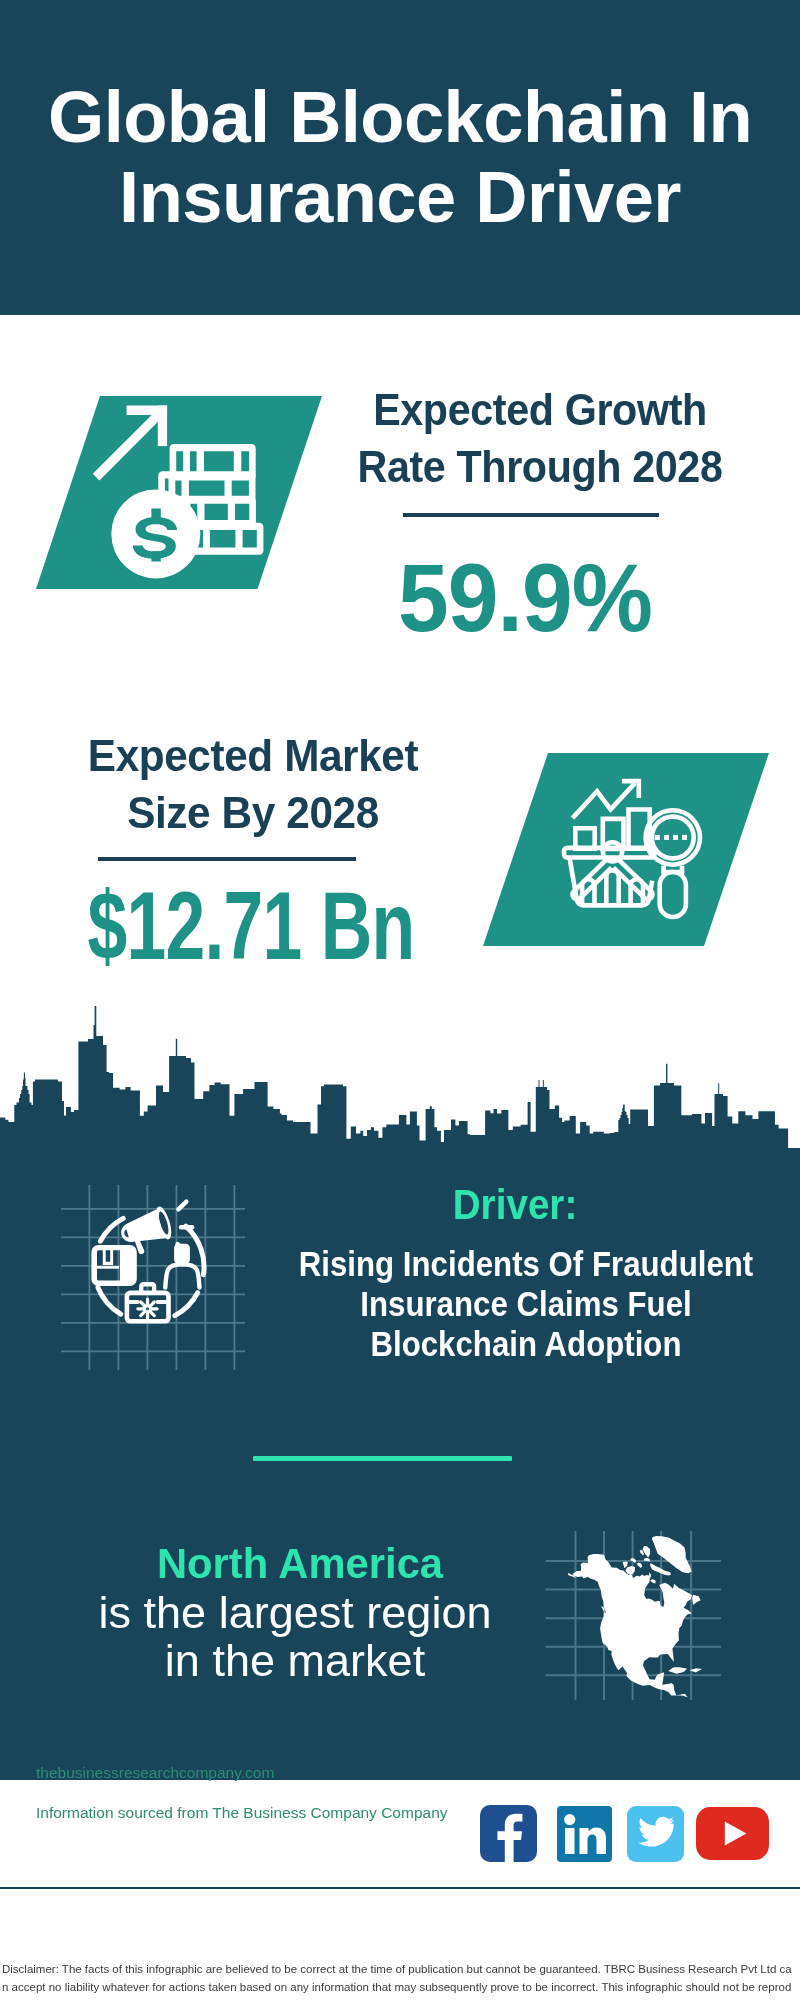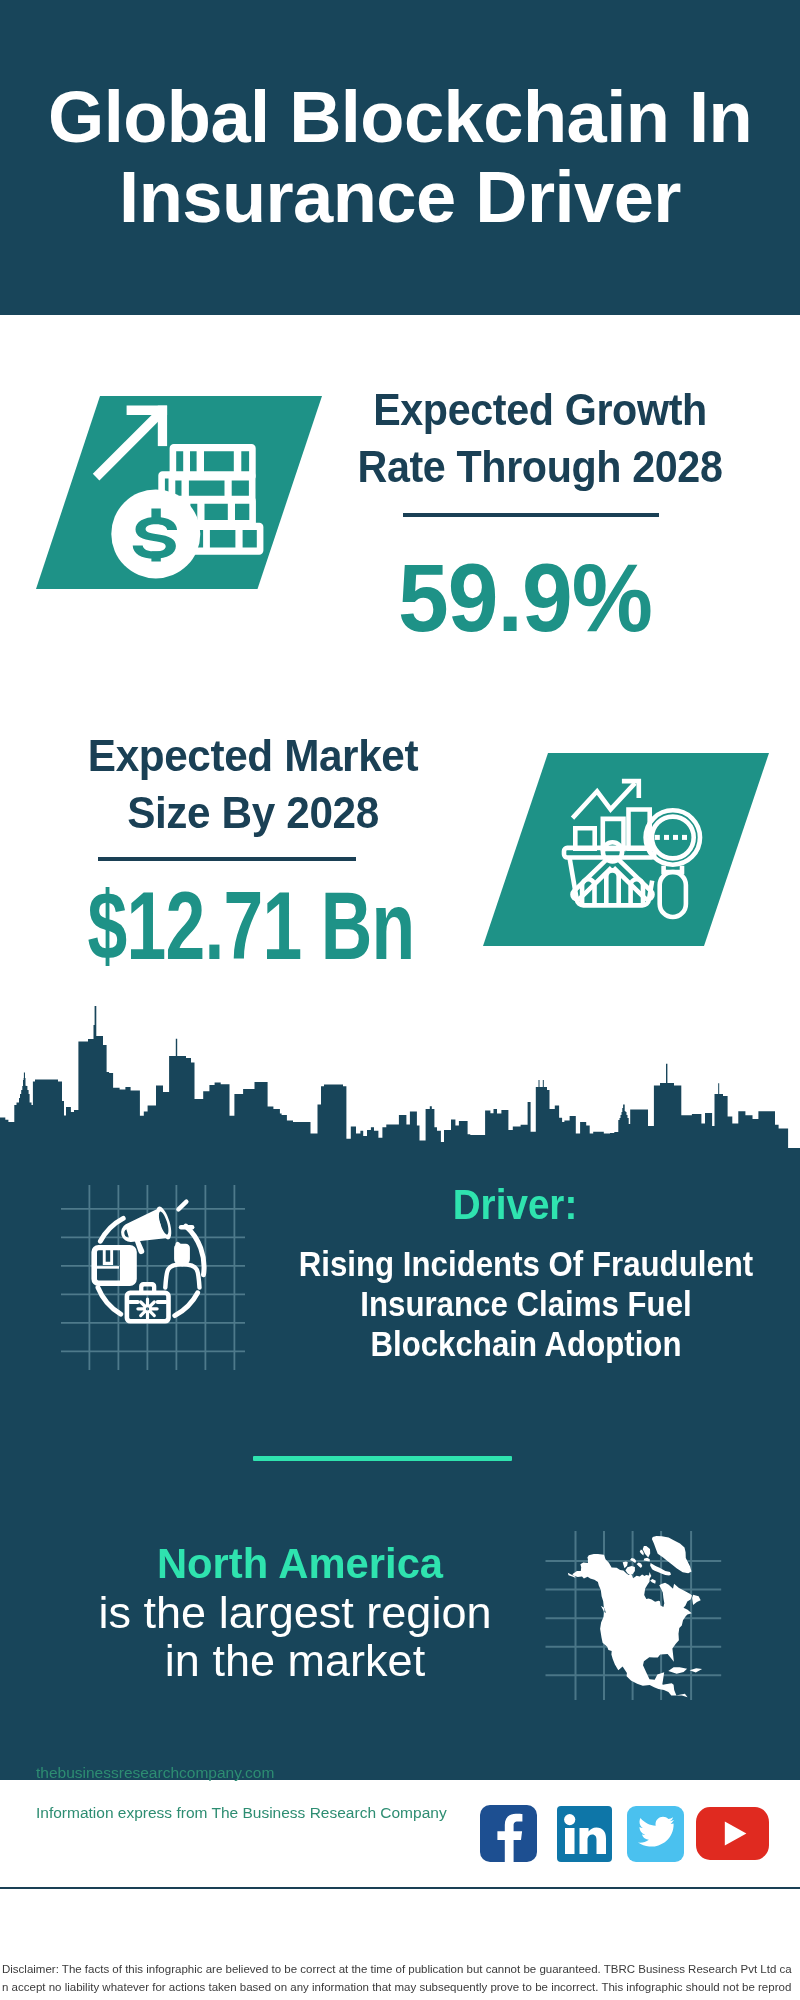--- a/index.html
+++ b/index.html
@@ -221,21 +221,21 @@
 
   <svg class="region-map" viewBox="0 0 210 210" width="210" height="210">
     <g stroke="#4a7687" stroke-width="2" fill="none">
       <path d="M45.5 41.1V213.7M74.0 41.1V213.7M102.6 41.1V213.7M131.1 41.1V213.7M161.1 41.1V213.7"></path>
       <path d="M15.5 71.1H191.2M15.5 99.6H191.2M15.5 128.2H191.2M15.5 156.7H191.2M15.5 185.2H191.2"></path>
     </g>
     <path fill="#ffffff" d="M58.8,65.2 L63.8,63.9 L67.9,63.9 L74.0,64.8 L75.5,69.2 L78.9,72.8 L81.6,77.6 L86.7,77.7 L90.1,80.0 L93.4,80.6 L96.5,83.5 L98.6,85.0 L101.8,85.0 L103.1,88.3 L106.6,85.8 L109.8,86.4 L112.1,84.6 L114.6,86.1 L116.1,85.0 L119.0,85.4 L119.5,82.1 L121.3,86.0 L119.7,88.5 L119.5,91.7 L117.6,94.5 L115.2,98.6 L114.2,105.0 L116.3,109.1 L118.5,108.4 L121.6,109.5 L125.1,111.7 L128.6,110.8 L129.9,111.2 L130.5,115.4 L133.4,116.9 L134.3,113.3 L133.4,108.0 L132.8,102.6 L131.1,98.7 L129.2,95.3 L131.4,93.9 L135.1,92.8 L138.7,94.7 L143.0,98.7 L144.1,93.8 L149.0,98.1 L154.8,101.0 L160.3,104.0 L162.0,105.5 L160.6,109.4 L157.3,111.6 L155.5,115.5 L153.5,117.7 L157.6,119.8 L161.7,123.3 L157.4,124.5 L155.7,126.2 L153.0,130.3 L151.8,135.4 L149.3,137.9 L148.5,143.7 L148.9,150.3 L145.8,153.8 L142.4,158.6 L143.9,171.7 L140.7,167.8 L137.6,163.9 L130.2,164.5 L127.8,167.6 L124.0,167.5 L119.3,167.3 L113.9,171.2 L113.0,175.2 L116.2,182.2 L119.5,189.3 L124.7,189.7 L127.4,184.5 L134.2,182.3 L133.1,189.6 L132.3,194.3 L133.0,194.8 L135.5,194.3 L141.7,193.3 L143.6,194.8 L144.2,199.9 L146.4,205.5 L151.9,205.5 L157.6,207.3 L154.9,203.8 L145.7,205.5 L141.3,205.4 L138.4,202.1 L133.9,199.9 L128.4,199.1 L124.1,197.2 L119.7,195.0 L112.8,195.7 L107.1,193.7 L100.9,190.5 L96.6,186.3 L96.9,183.0 L92.6,176.4 L88.3,180.2 L84.9,174.5 L82.7,168.9 L81.4,164.4 L81.7,161.0 L78.4,160.0 L77.2,156.7 L72.6,152.8 L71.5,147.5 L70.1,138.8 L71.1,132.4 L73.7,126.5 L74.4,120.0 L73.3,111.6 L71.6,106.2 L70.8,99.9 L68.8,95.6 L67.9,92.1 L64.4,89.8 L60.2,88.6 L57.6,86.7 L53.9,88.5 L52.0,86.6 L47.7,87.0 L44.1,85.7 L42.3,84.2 L46.9,80.9 L50.8,81.1 L51.2,77.3 L50.4,74.2 L53.3,72.6 L57.9,73.1 L57.9,69.3 L57.4,67.6 L58.8,65.2Z M94.5,78.3 L93.4,74.7 L92.7,72.3 L96.0,71.4 L97.8,72.3 L97.1,75.8 L94.5,78.3Z M105.2,72.9 L102.6,71.2 L100.0,70.1 L101.6,67.9 L104.6,68.7 L106.2,70.9 L105.2,72.9Z M119.7,71.4 L116.6,71.1 L113.6,70.5 L114.3,68.4 L117.3,67.7 L119.8,69.2 L119.7,71.4Z M113.4,65.4 L111.1,63.6 L109.7,61.7 L110.9,59.6 L112.5,60.4 L113.8,63.2 L113.4,65.4Z M110.9,78.1 L108.5,76.1 L106.6,74.0 L108.7,72.4 L111.1,73.5 L112.3,75.9 L110.9,78.1Z M125.2,93.7 L121.9,92.3 L120.1,90.5 L122.5,89.0 L125.8,90.8 L125.2,93.7Z M127.7,63.8 L125.9,59.0 L123.9,53.6 L121.9,49.1 L122.7,46.9 L126.4,45.9 L131.8,46.3 L138.6,47.5 L143.7,50.3 L150.0,53.4 L154.5,57.5 L155.6,62.3 L155.8,68.0 L160.1,76.4 L161.5,81.5 L158.2,83.2 L152.7,82.3 L146.9,78.5 L141.6,74.3 L137.1,70.8 L132.8,67.3 L127.7,63.8Z M140.0,82.0 L135.4,80.9 L129.6,77.7 L125.6,76.0 L120.6,73.0 L120.1,75.5 L122.1,79.3 L124.6,80.8 L127.9,81.9 L131.3,83.5 L135.3,85.0 L139.1,85.5 L141.1,84.4 L140.0,82.0Z M100.2,85.2 L97.4,83.3 L95.4,80.3 L97.4,77.3 L101.7,76.0 L104.9,77.0 L104.9,81.1 L102.7,84.1 L100.2,85.2Z M118.3,67.4 L115.1,64.0 L112.7,59.3 L113.9,55.9 L116.3,56.1 L120.0,59.0 L120.2,63.5 L118.3,67.4Z M163.1,115.1 L166.9,112.0 L170.7,110.2 L168.6,106.2 L163.1,104.8 L162.1,108.0 L163.1,115.1Z M138.3,181.1 L143.6,177.3 L149.6,177.2 L157.1,178.8 L153.6,182.1 L146.7,183.7 L138.3,181.1Z M159.6,180.2 L166.2,178.3 L172.1,179.1 L165.8,182.6 L159.6,180.2Z M37.8,82.7 L41.1,84.5 L44.5,86.1 L45.7,88.1 L42.3,86.6 L38.5,85.2 L37.8,82.7Z M70.9,115.7 L73.9,121.4 L75.9,122.9 L74.4,117.9 L70.9,115.7Z"></path>
   </svg>
 
   <div class="footer">
-    <div class="src-line src1">Information express from The Business Research Company</div>
+    <div class="src-line src1">Information sourced from The Business Company Company</div>
     <div class="src-line src2">thebusinessresearchcompany.com</div>
 
     <div class="soc soc-fb">
       <svg viewBox="0 0 57 57" width="57" height="57">
           <path fill="#ffffff" d="M33.6 57V34.9h7.4l1.1-8.6h-8.5v-5.5c0-2.5.7-4.2 4.3-4.2h4.5V9c-.8-.1-3.5-.3-6.6-.3-6.5 0-11 4-11 11.3v6.3h-7.4v8.6h7.4V57z"></path>
         </svg>
     </div>
     <div class="soc soc-li">
       <svg viewBox="0 0 55 56" width="55" height="56">
           <rect x="8" y="22" width="9.5" height="26" fill="#ffffff"></rect>

